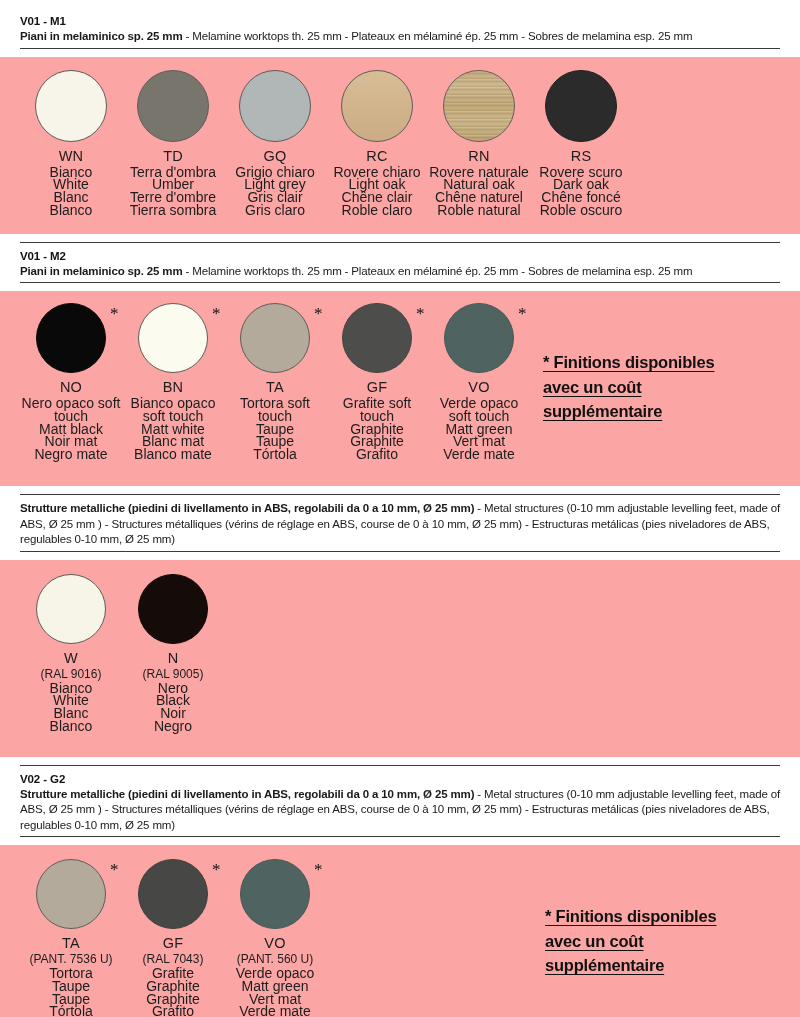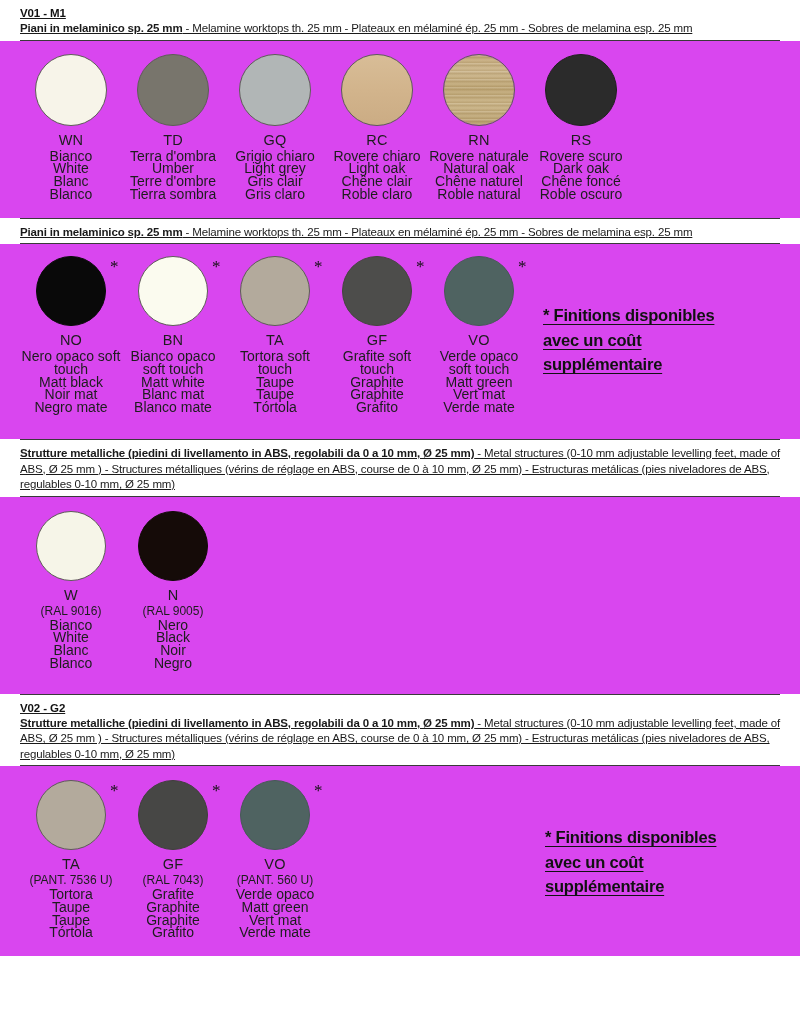--- a/index.html
+++ b/index.html
@@ -9,21 +9,21 @@
     height: 1017px;
     background: #ffffff;
     font-family: "Liberation Sans", sans-serif;
     color: #1a1a1a;
     overflow: hidden;
   }
 
   .page { width: 800px; height: 1017px; position: relative; }
 
   
-  .section { padding: 0 20px; text-decoration: underline; }
+  .section { padding: 8px 20px; }
 
   .sec-head { padding-top: 6px; padding-bottom: 3px; }
   .sec-code {
     font-size: 11.5px;
     font-weight: bold;
     letter-spacing: -0.1px;
     line-height: 15px;
     color: #111;
   }
   .sec-desc {
@@ -32,21 +32,21 @@
     color: #1a1a1a;
     letter-spacing: -0.15px;
   }
   .sec-desc b { font-weight: bold; }
 
   .rule { border-top: 1.3px solid #3a3a3a; height: 0; }
 
   
   .band {
     position: relative;
-    background: #d946ef;
+    background: #fca5a5;
     display: flex;
     align-items: flex-start;
   }
   .swgrid { display: flex; align-items: flex-start; }
 
   .cell {
     position: relative;
     display: flex;
     flex-direction: column;
     align-items: center;
@@ -225,20 +225,21 @@
           <div>Roble oscuro</div>
         </div>
       </div>
 
     </div>
   </div>
 
   <div class="section">
     <div class="rule"></div>
     <div class="sec-head">
+      <div class="sec-code">V01 - M2</div>
       <div class="sec-desc"><b>Piani in melaminico sp. 25 mm</b><span> - Melamine worktops th. 25 mm - Plateaux en mélaminé ép. 25 mm - Sobres de melamina esp. 25 mm</span></div>
     </div>
     <div class="rule"></div>
   </div>
 
   <div class="band" style="height:195px;padding:12px 0 0 20px;">
     <div class="swgrid">
 
       <div class="cell" style="width:102px;">
         <div class="disc-wrap">

